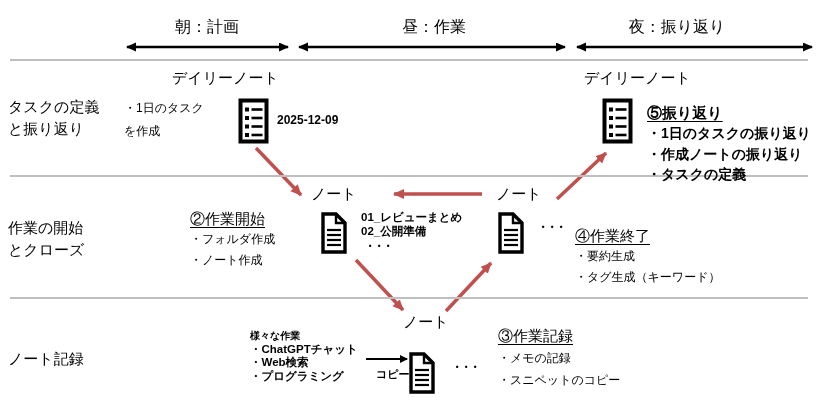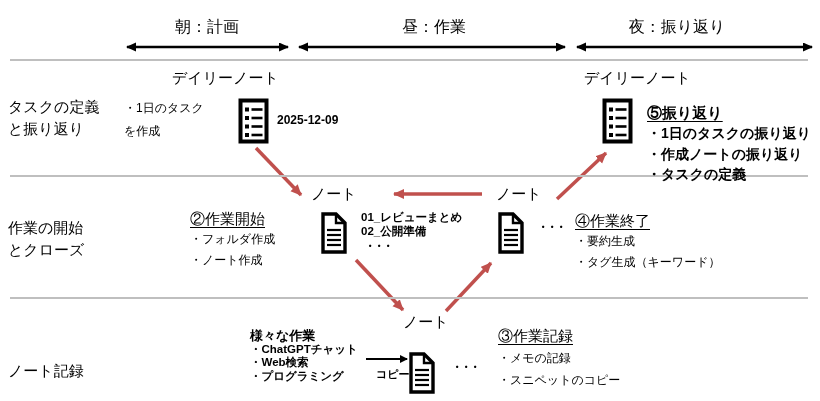--- a/index.html
+++ b/index.html
@@ -27,32 +27,32 @@
 
   .row-label { position: absolute; left: 8px; font-size: 15px; line-height: 22px; white-space: pre-line; }
 
   .node-header { position: absolute; font-size: 15px; }
   .node-title { font-size: 15px; text-decoration: underline; text-underline-offset: 3px; }
   .node-lines { white-space: pre-line; font-size: 12px; }
 
   .n1-text { left: 124px; top: 85px; line-height: 23px; }
   .n2-text { left: 190px; top: 196px; line-height: 21px; }
   .n3-text { left: 498px; top: 313px; line-height: 22px; }
-  .n4-text { left: 575px; top: 198px; line-height: 21px; }
+  .n4-text { left: 575px; top: 213px; line-height: 21px; }
   .n5-text { left: 647px; top: 92px; font-weight: bold; }
   .n5-text .node-lines { font-size: 14px; line-height: 20.5px; }
 
   .date-label { position: absolute; left: 277px; top: 101px; font-size: 12px; font-weight: 700; }
 
   .file-list { position: absolute; left: 361px; top: 199px; font-size: 11.5px; font-weight: 700; line-height: 13.5px; white-space: pre-line; }
 
   .dots { position: absolute; font-size: 12px; font-weight: 700; letter-spacing: -3px; color: var(--ink); }
 
   .tasks-block { position: absolute; left: 250px; top: 317px; font-size: 11.5px; font-weight: 700; line-height: 13.5px; }
-  .tasks-block .node-title { font-size: 13px; text-decoration: none; }
+  .tasks-block .node-title { font-size: 10px; text-decoration: none; }
   .tasks-block .node-lines { font-size: 11.5px; }
 
   .copy-label { position: absolute; left: 376px; top: 355px; font-size: 11px; font-weight: 700; }
 
   .icon { position: absolute; }
 </style>
 </head>
 <body>
 
 <div class="canvas">
@@ -92,21 +92,21 @@
   <div class="sep" style="top:394px"></div>
 
   <div class="phase-label" style="left:122px">朝：計画</div>
   <div class="phase-label" style="left:349px">昼：作業</div>
   <div class="phase-label" style="left:592px">夜：振り返り</div>
 
   <div class="row-label" style="top:205px">作業の開始
 とクローズ</div>
   <div class="row-label" style="top:84px">タスクの定義
 と振り返り</div>
-  <div class="row-label" style="top:348px">ノート記録</div>
+  <div class="row-label" style="top:336px">ノート記録</div>
 
   <div class="node-header" style="left:172px; top:57px">デイリーノート</div>
   <div class="abs n1-text">
     <div class="node-lines">・1日のタスク
 を作成</div>
   </div>
   <svg class="icon" style="left:238px; top:86px" width="31" height="46" viewBox="0 0 31 46">
     <rect x="2.5" y="2.5" width="26" height="41" fill="#fff" stroke="#000" stroke-width="4"></rect>
     <g fill="#000" stroke="none">
       <rect x="7" y="9.5" width="4" height="4"></rect>

